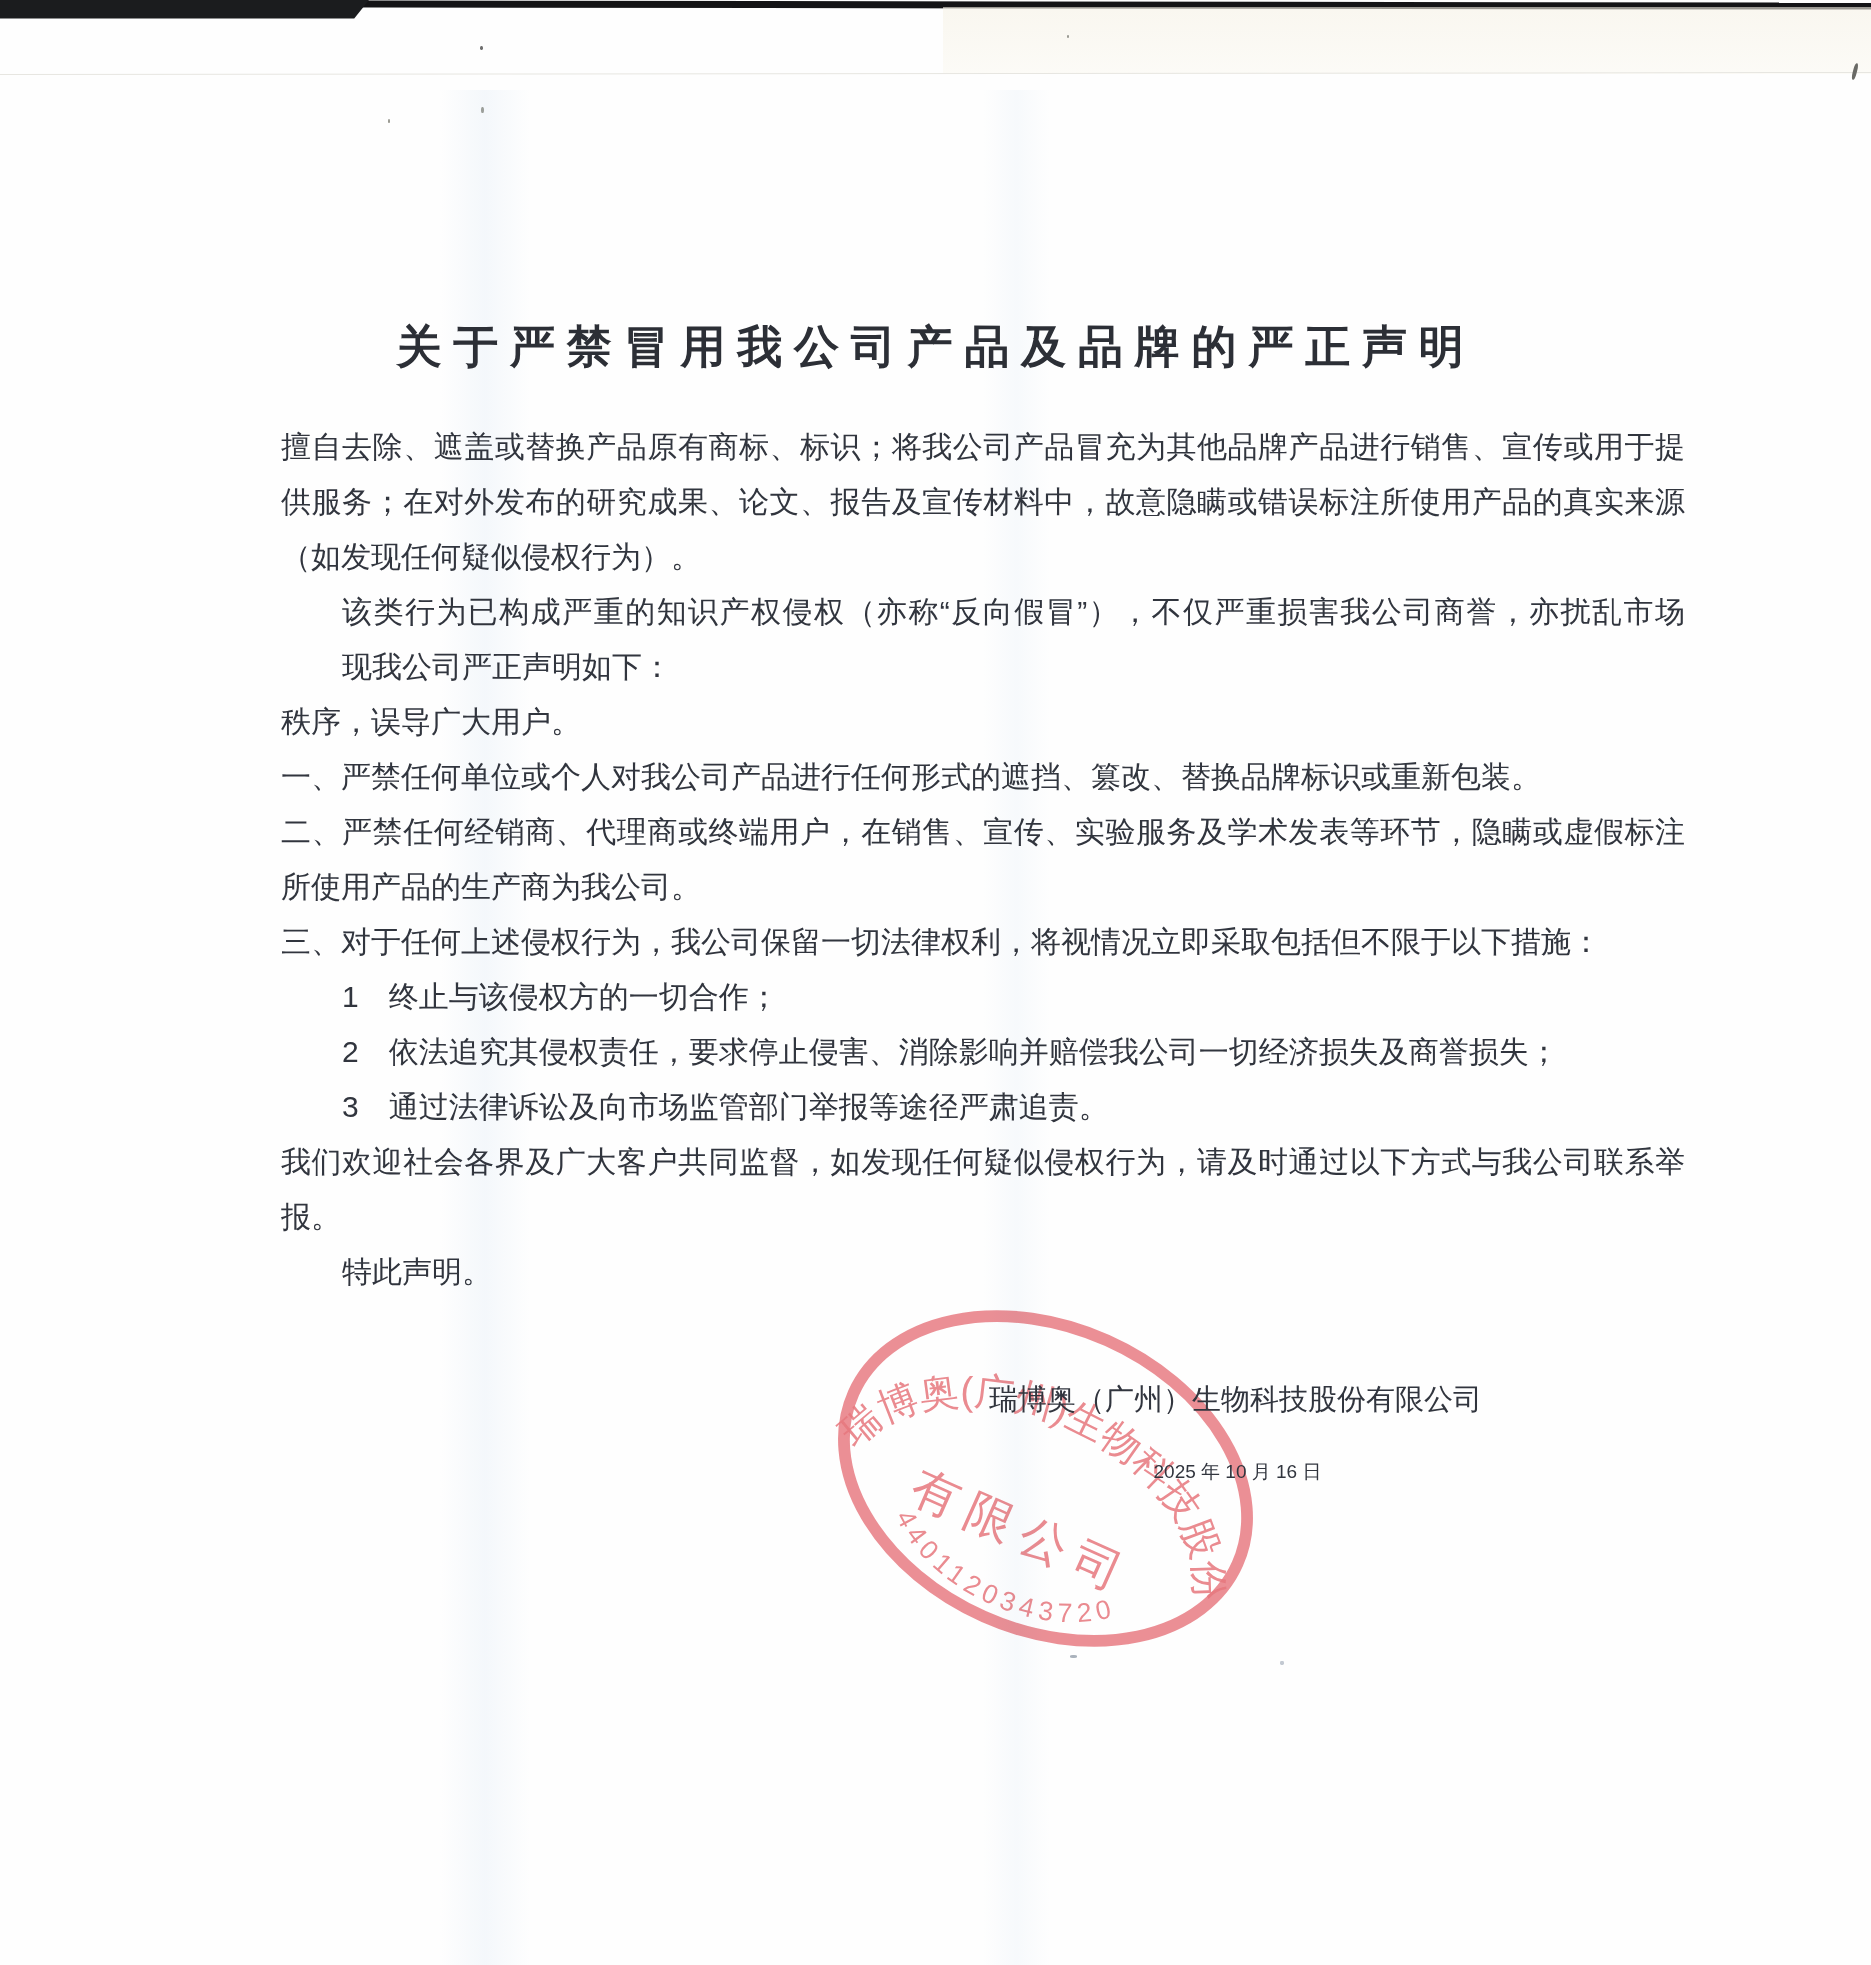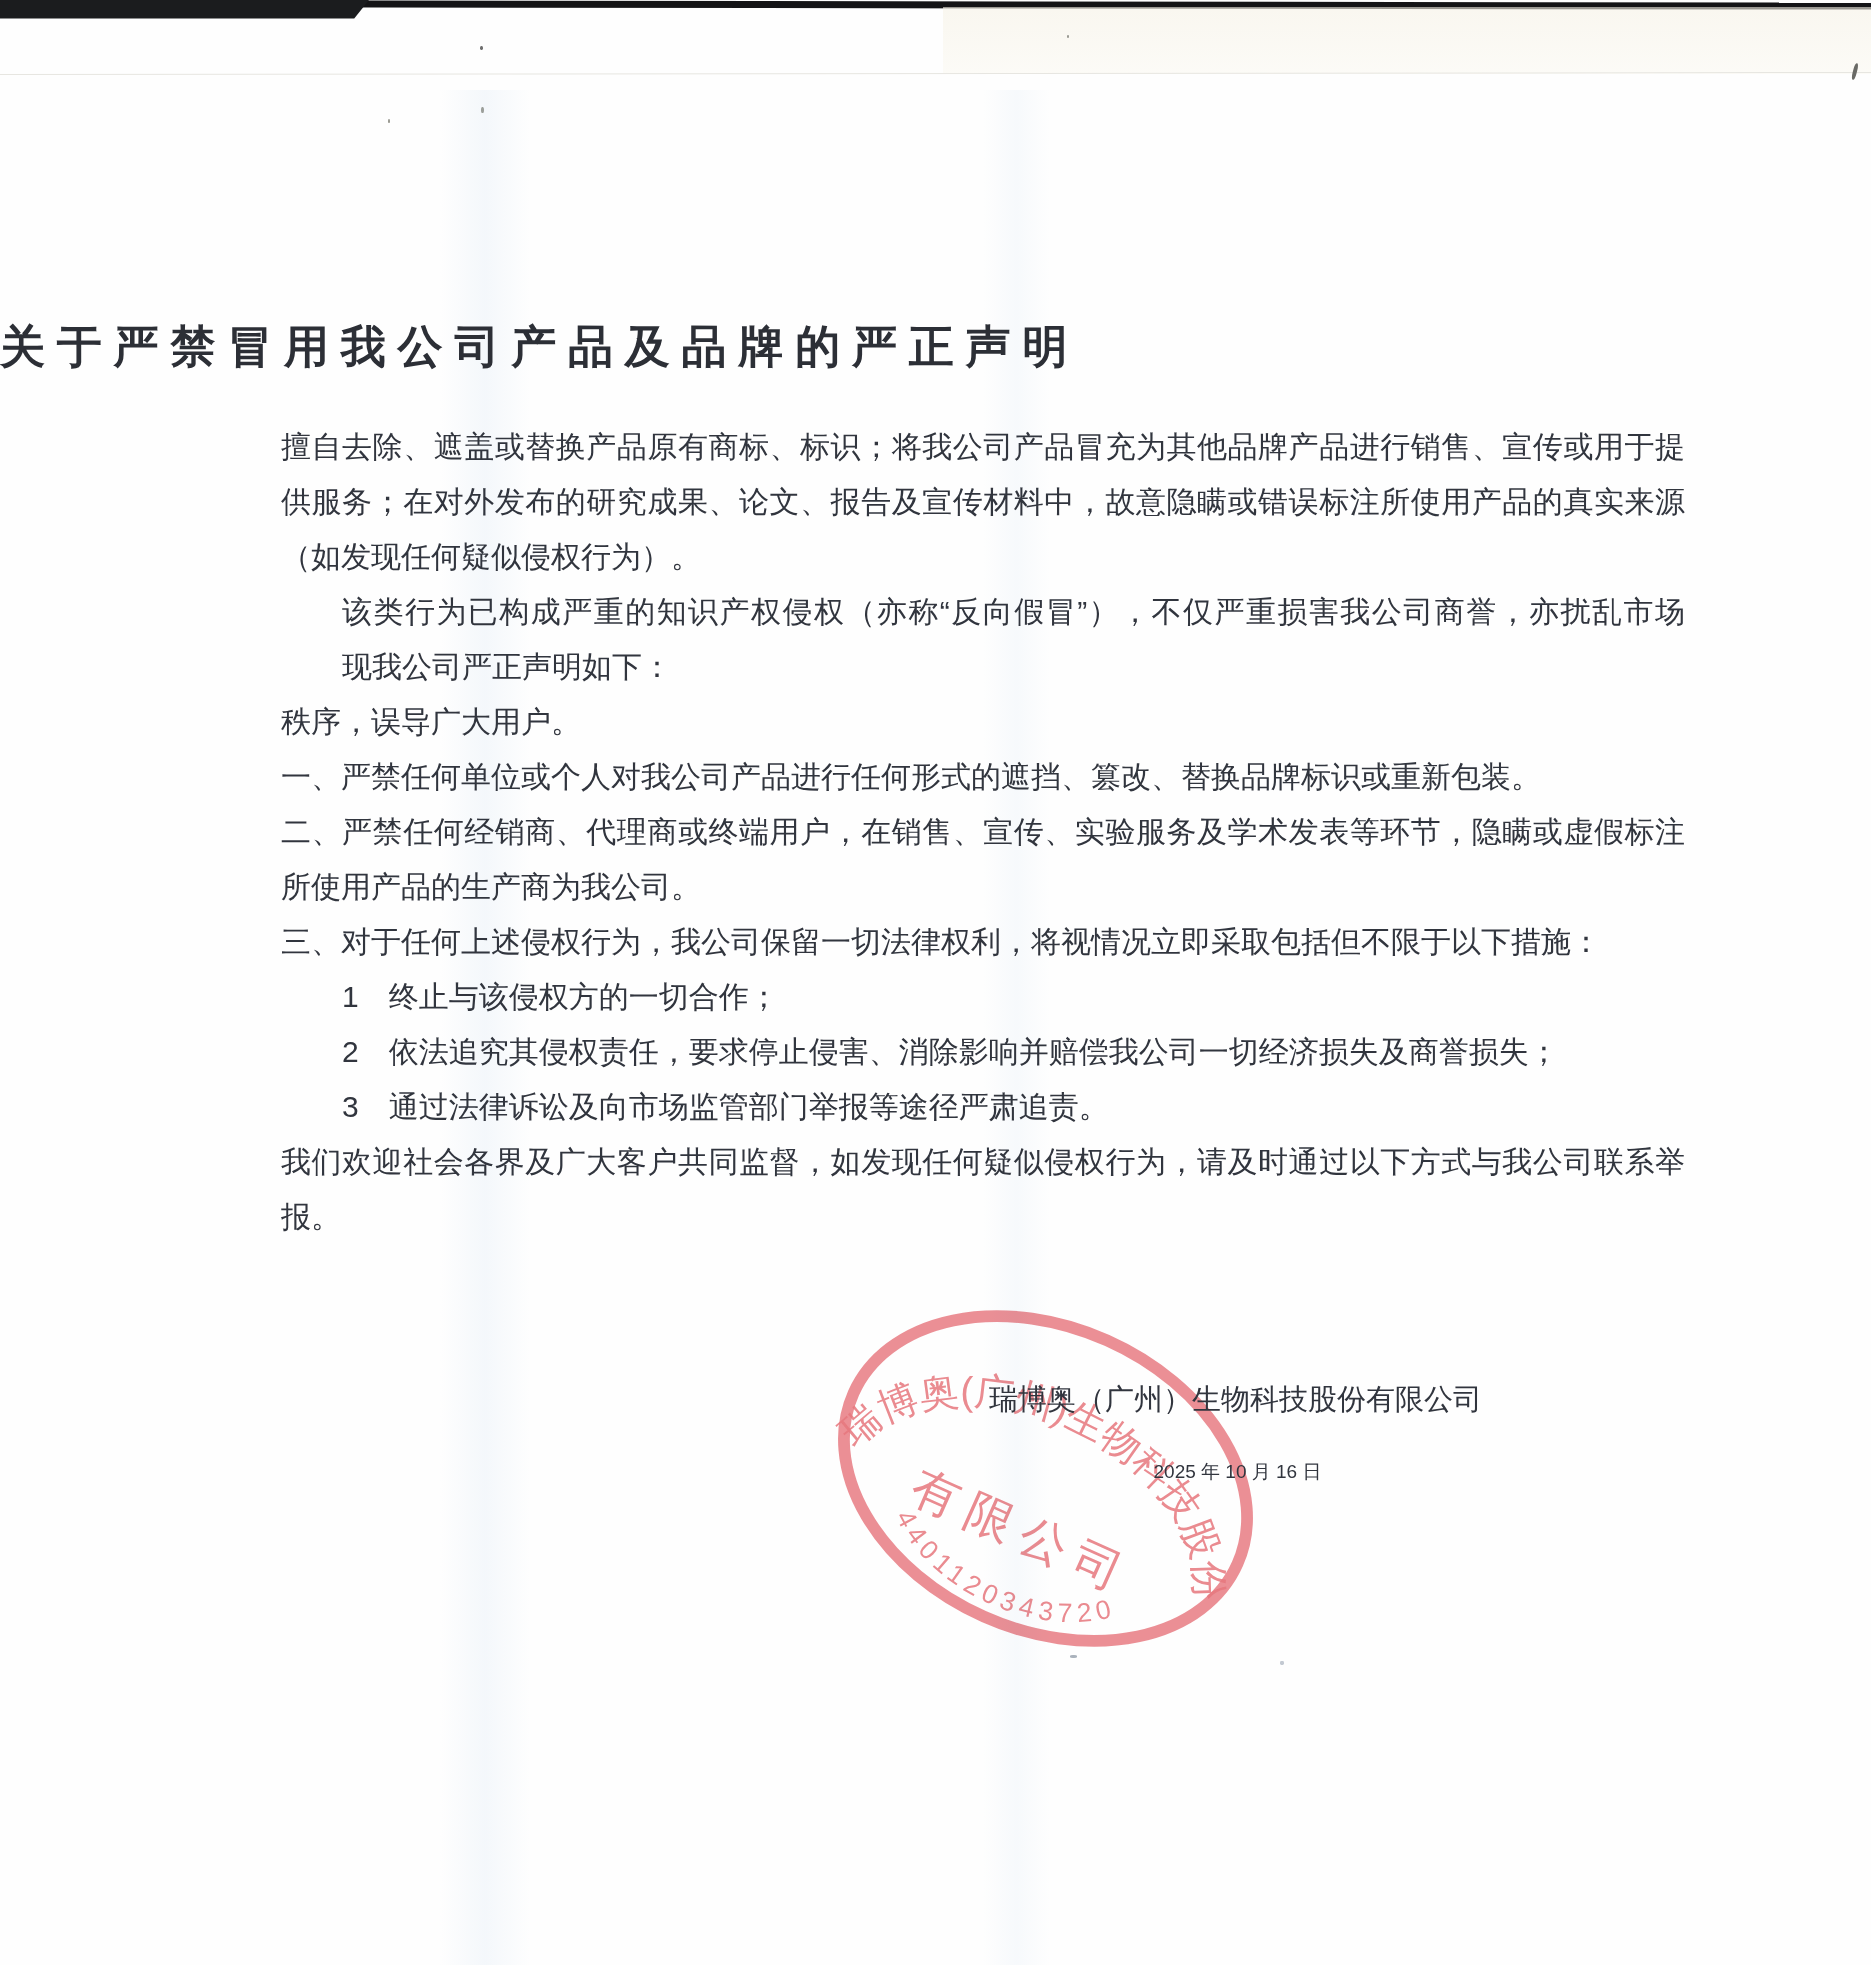--- a/index.html
+++ b/index.html
@@ -43,21 +43,21 @@
   .sp7{left:1280px;top:1661px;width:3.5px;height:3.5px;background:#c3c9d2;}
   .blue-streak{
     position:absolute;top:90px;height:2476px;
     background:linear-gradient(90deg,rgba(220,232,244,0),rgba(214,228,242,.55) 50%,rgba(220,232,244,0));
   }
   .bs1{left:440px;width:90px;opacity:.45;}
   .bs2{left:983px;width:67px;opacity:.32;}
   
   #doc-title{
     position:absolute;left:0;top:317px;width:1872px;height:59px;
-    line-height:59px;text-align:left;
+    line-height:59px;text-align:center;
     font-size:45px;letter-spacing:11.8px;font-weight:600;
     color:#2c2f36;
   }
   #body-lines{
     position:absolute;left:281px;top:419px;width:1404px;
     font-size:30px;color:#31353e;
   }
   .line{height:55px;line-height:55px;white-space:nowrap;text-align:left;}
   .line.just{white-space:normal;text-align:justify;text-align-last:justify;}
   .line.ind{text-indent:61px;}
@@ -105,20 +105,21 @@
       <div class="line">秩序，误导广大用户。</div>
       <div class="line">一、严禁任何单位或个人对我公司产品进行任何形式的遮挡、篡改、替换品牌标识或重新包装。</div>
       <div class="line just">二、严禁任何经销商、代理商或终端用户，在销售、宣传、实验服务及学术发表等环节，隐瞒或虚假标注</div>
       <div class="line">所使用产品的生产商为我公司。</div>
       <div class="line">三、对于任何上述侵权行为，我公司保留一切法律权利，将视情况立即采取包括但不限于以下措施：</div>
       <div class="line ind">1　终止与该侵权方的一切合作；</div>
       <div class="line ind">2　依法追究其侵权责任，要求停止侵害、消除影响并赔偿我公司一切经济损失及商誉损失；</div>
       <div class="line ind">3　通过法律诉讼及向市场监管部门举报等途径严肃追责。</div>
       <div class="line just">我们欢迎社会各界及广大客户共同监督，如发现任何疑似侵权行为，请及时通过以下方式与我公司联系举</div>
       <div class="line">报。</div>
+      <div class="line ind">特此声明。</div>
     </div>
 
   <svg id="seal" viewBox="0 0 1240 990" xmlns="http://www.w3.org/2000/svg">
     <g transform="translate(620,495) rotate(24)" fill="none">
       <ellipse rx="535" ry="385" stroke="#e4646c" stroke-width="30" opacity="0.82"></ellipse>
       <path id="sealTopArc" d="M -470 120 A 480 330 0 0 1 470 120"></path>
       <path id="sealBottomArc" d="M -380 140 A 390 270 0 0 0 380 140"></path>
       <text font-size="100" fill="#e4646c" opacity="0.85" font-family="Liberation Sans, sans-serif">
         <textPath href="#sealTopArc" startOffset="50%" text-anchor="middle">瑞博奥(广州)生物科技股份</textPath>
       </text>

